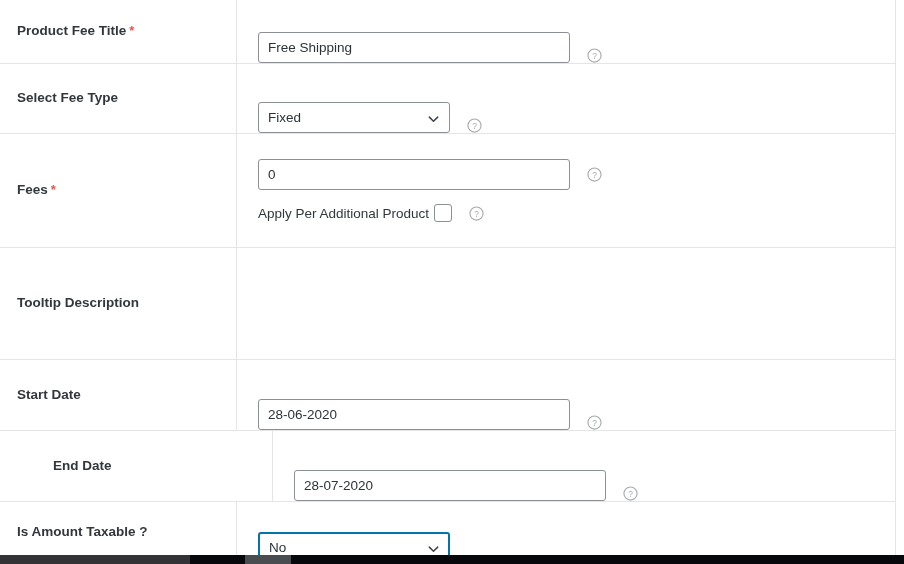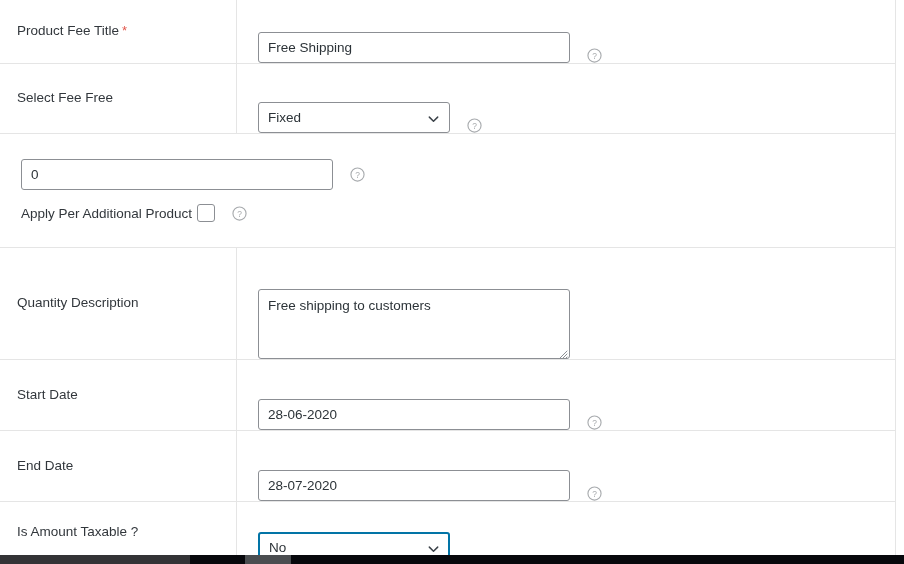--- a/index.html
+++ b/index.html
@@ -34,21 +34,21 @@
     align-items: stretch;
     border-bottom: 1px solid #e5e5e5;
     background: #ffffff;
   }
 
   .form-row.row-title   { height: 64px; }
   .form-row.row-feetype { height: 70px; }
   .form-row.row-fees    { height: 114px; }
   .form-row.row-tooltip { height: 112px; }
   .form-row.row-start   { height: 71px; }
-  .form-row.row-end     { height: 71px; }
+  .form-row.row-end     { height: 71px; padding-left: 36px; }
   .form-row.row-taxable { height: 61px; border-bottom: none; }
 
   .label-cell {
     width: 237px;
     flex: 0 0 237px;
     border-right: 1px solid #e5e5e5;
     display: flex;
     align-items: center;
     padding: 0 10px 0 17px;
   }
@@ -63,21 +63,21 @@
   .field-cell.col {
     flex-direction: column;
     align-items: flex-start;
     justify-content: center;
   }
 
   .label-text {
     font-size: 13.5px;
     color: #32373c;
     line-height: 1.4;
-    font-weight: 400;
+    font-weight: 700;
   }
 
   .req-star {
     color: #e2574c;
     font-size: 13px;
     margin-left: 3px;
     vertical-align: baseline;
   }
 
   
@@ -225,21 +225,21 @@
           <svg viewBox="0 0 16 16" width="15" height="15" aria-hidden="true">
             <circle cx="8" cy="8" r="7" fill="none" stroke="#a7aaad" stroke-width="1.2"></circle>
             <text x="8" y="11.6" text-anchor="middle" font-family="Liberation Sans, sans-serif" font-size="9" fill="#a7aaad">?</text>
           </svg>
         </span>
       </div>
     </div>
 
     <div class="form-row row-feetype">
       <div class="label-cell">
-        <span class="label-text">Select Fee Free</span>
+        <span class="label-text">Select Fee Type</span>
       </div>
       <div class="field-cell">
         <span class="select-box">
           <select>
             <option>Fixed</option>
           </select>
           <span class="chev">
             <svg viewBox="0 0 14 14" width="13" height="13" aria-hidden="true">
               <path d="M2.5 5 L7 9.5 L11.5 5" fill="none" stroke="#3c434a" stroke-width="1.6" stroke-linecap="round" stroke-linejoin="round"></path>
             </svg>
@@ -248,20 +248,23 @@
         <span class="help-icon">
           <svg viewBox="0 0 16 16" width="15" height="15" aria-hidden="true">
             <circle cx="8" cy="8" r="7" fill="none" stroke="#a7aaad" stroke-width="1.2"></circle>
             <text x="8" y="11.6" text-anchor="middle" font-family="Liberation Sans, sans-serif" font-size="9" fill="#a7aaad">?</text>
           </svg>
         </span>
       </div>
     </div>
 
     <div class="form-row row-fees">
+      <div class="label-cell">
+        <span class="label-text"><span>Fees</span><span class="req-star">*</span></span>
+      </div>
       <div class="field-cell col">
         <div class="field-row-inline">
           <input class="text-input" type="text" value="0" style="">
           <span class="help-icon">
             <svg viewBox="0 0 16 16" width="15" height="15" aria-hidden="true">
               <circle cx="8" cy="8" r="7" fill="none" stroke="#a7aaad" stroke-width="1.2"></circle>
               <text x="8" y="11.6" text-anchor="middle" font-family="Liberation Sans, sans-serif" font-size="9" fill="#a7aaad">?</text>
             </svg>
           </span>
         </div>
@@ -273,31 +276,21 @@
               <circle cx="8" cy="8" r="7" fill="none" stroke="#a7aaad" stroke-width="1.2"></circle>
               <text x="8" y="11.6" text-anchor="middle" font-family="Liberation Sans, sans-serif" font-size="9" fill="#a7aaad">?</text>
             </svg>
           </span>
         </div>
       </div>
     </div>
 
     <div class="form-row row-tooltip">
       <div class="label-cell">
-        <span class="label-text">Quantity Description</span>
-      </div>
-      <div class="field-cell">
-        <span class="textarea-wrap">
-          <textarea class="textarea-box" style="">Free shipping to customers</textarea>
-          <span class="resize-grip">
-            <svg viewBox="0 0 12 12" width="12" height="12" aria-hidden="true">
-              <path d="M11 4 L4 11 M11 7 L7 11 M11 10 L10 11" stroke="#8c8f94" stroke-width="1" stroke-linecap="round"></path>
-            </svg>
-          </span>
-        </span>
+        <span class="label-text">Tooltip Description</span>
       </div>
     </div>
 
     <div class="form-row row-start">
       <div class="label-cell">
         <span class="label-text">Start Date</span>
       </div>
       <div class="field-cell">
         <input class="text-input" type="text" value="28-06-2020" style="">
         <span class="help-icon">

